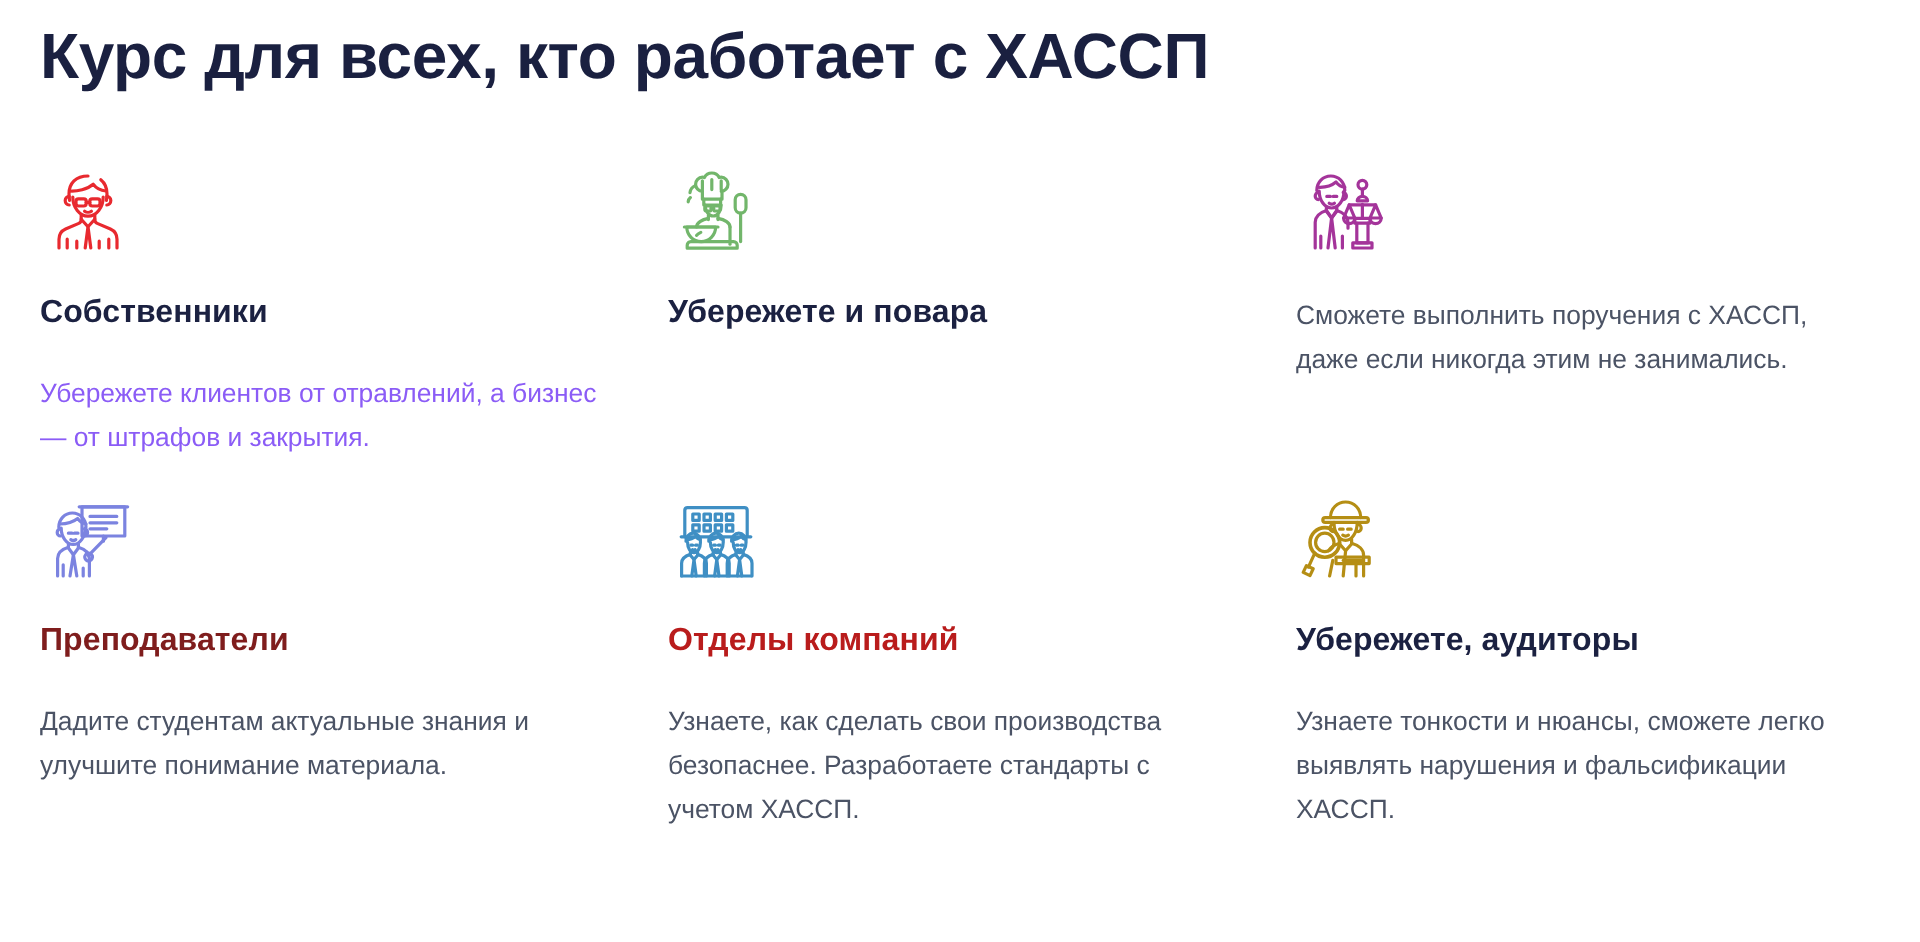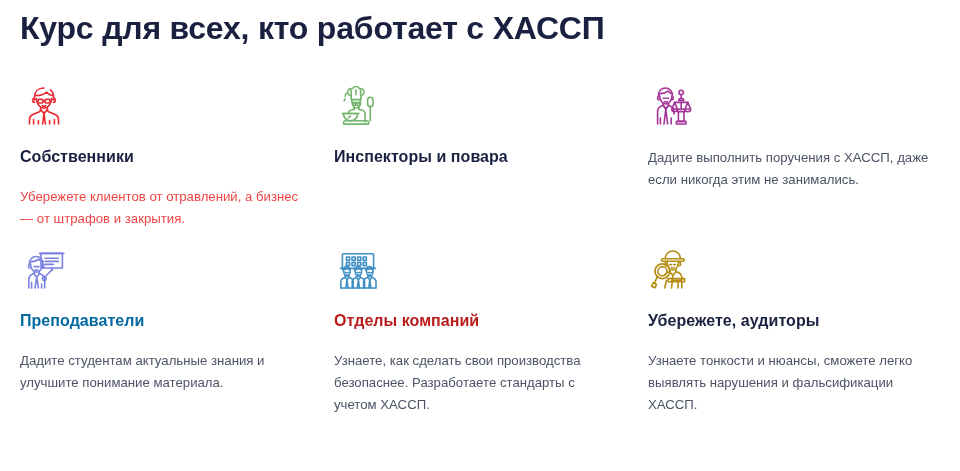--- a/index.html
+++ b/index.html
@@ -102,21 +102,21 @@
             <path d="M22.3 23.6c.9.7 2.5.7 3.4 0"></path>
             <path d="M20.6 25.4v2.4c0 .8-.5 1.6-1.2 1.9l-6.6 2.8c-2 .9-3.3 2.9-3.3 5.1V42"></path>
             <path d="M27.4 25.4v2.4c0 .8.5 1.6 1.2 1.9l6.6 2.8c2 .9 3.3 2.9 3.3 5.1V42"></path>
             <path d="M20.6 27.6 24 31.4l3.4-3.8"></path>
             <path d="M24 31.4 22.6 42M24 31.4 25.4 42"></path>
             <path d="M13.6 42v-4.4M18.4 42v-3.4M29.6 42v-3.4M34.4 42v-4.4"></path>
           </g>
         </svg>
       </span>
       <h2 class="card-title" style="color: rgb(27, 33, 65);">Собственники</h2>
-      <p class="card-text" style="color: #ef4444;">Убережете клиентов от отравлений, а бизнес — от штрафов и закрытия.</p>
+      <p class="card-text" style="color: #8b5cf6;">Убережете клиентов от отравлений, а бизнес — от штрафов и закрытия.</p>
     </div>
 
     <div class="card">
       <span class="card-icon">
         <svg viewBox="0 0 48 48">
           <g class="ic" stroke="#72b66b">
             <path d="M17.2 13.6c-1.9 0-3.4-1.6-3.4-3.5S15.3 6.6 17.2 6.6c.3 0 .7.1 1 .2.7-1.4 2.1-2.3 3.7-2.3s3 .9 3.7 2.3c.3-.1.7-.2 1-.2 1.9 0 3.4 1.6 3.4 3.5s-1.5 3.5-3.4 3.5"></path>
             <path d="M17.2 13.6v4h9.8v-4"></path>
             <path d="M17.2 8.4v4.4M21.9 7.8v5M26.6 8.4v4.4"></path>
             <path d="M17.9 17.6v2.9h8.4v-2.9"></path>
@@ -131,21 +131,21 @@
             <path d="M9.4 31.5h14.4c0 4-3.2 7.3-7.2 7.3s-7.2-3.3-7.2-7.3z"></path>
             <path d="M8.2 31.5h16.8"></path>
             <path d="M11.4 38.8h21.4c1 0 1.8.8 1.8 1.8v1.5H9.6v-1.5c0-1 .8-1.8 1.8-1.8z"></path>
             <rect x="33.6" y="15.2" width="5.4" height="9.4" rx="2.7"></rect>
             <path d="M36.3 24.6v14.2"></path>
             <path d="M13.6 10.8c-1.4.6-2.4 1.9-2.6 3.5"></path>
             <path d="M11.2 16.8c-.6.5-1 1.3-1.1 2.1"></path>
           </g>
         </svg>
       </span>
-      <h2 class="card-title" style="color: rgb(27, 33, 65);">Инспекторы и повара</h2>
+      <h2 class="card-title" style="color: rgb(27, 33, 65);">Убережете и повара</h2>
     </div>
 
     <div class="card">
       <span class="card-icon">
         <svg viewBox="0 0 48 48">
           <g class="ic" stroke="#a4349a">
             <path d="M10.4 13.2c0-4.2 3.1-7.2 7-7.2s7 3 7 7.2"></path>
             <path d="M10.8 11.6c3.1.2 7-.7 9.2-2.6 1.2 1.6 2.8 2.5 4.4 2.6"></path>
             <path d="M11.2 14.2c-.9 0-1.6.8-1.6 1.8s.7 1.8 1.6 1.8"></path>
             <path d="M23.6 14.2c.9 0 1.6.8 1.6 1.8s-.7 1.8-1.6 1.8"></path>
@@ -164,21 +164,21 @@
             <path d="M26.6 20.4h13.2"></path>
             <path d="M26.6 20.4 23.8 27h5.6zM39.8 20.4 37 27h5.6z"></path>
             <path d="M23.8 27c0 1.6 1.3 2.8 2.8 2.8s2.8-1.2 2.8-2.8"></path>
             <path d="M37 27c0 1.6 1.3 2.8 2.8 2.8s2.8-1.2 2.8-2.8"></path>
             <path d="M29.4 27.2h7.6v2.4h-7.6z"></path>
             <path d="M30.4 29.6v9.8h5.6v-9.8"></path>
             <path d="M28.4 39.4h9.6v2.6h-9.6z"></path>
           </g>
         </svg>
       </span>
-      <p class="card-text" style="color: rgb(75, 83, 101);">Дадите выполнить поручения с ХАССП, даже если никогда этим не занимались.</p>
+      <p class="card-text" style="color: rgb(75, 83, 101);">Сможете выполнить поручения с ХАССП, даже если никогда этим не занимались.</p>
     </div>
 
     <div class="card">
       <span class="card-icon">
         <svg viewBox="0 0 48 48">
           <g class="ic" stroke="#7b83e0">
             <path d="M19.6 7.4h24.2"></path>
             <rect x="21" y="7.4" width="21.4" height="14.6"></rect>
             <path d="M25 12.2h13.4M25 15.4h13.4M25 18.4h8.4"></path>
             <path d="M31.7 22v2.6"></path>
@@ -193,21 +193,21 @@
             <path d="M14.2 27.6c-3.3 1-5.4 3.1-5.4 5.7V42"></path>
             <path d="M19.2 27.6c1.8.5 3.3 1.4 4.3 2.5"></path>
             <path d="M16.7 31.4 15 42M16.7 31.4l1.7 10.6"></path>
             <path d="M11.6 42v-5.6M21.6 42v-4"></path>
             <path d="M23.3 30c.9 1 1.4 2.3 1.4 3.6V42"></path>
             <path d="M24.2 31.8 33 22.8"></path>
             <path d="M22.8 31.4a1.9 1.9 0 1 0 3.2 2 1.9 1.9 0 0 0-3.2-2z"></path>
           </g>
         </svg>
       </span>
-      <h2 class="card-title" style="color: #0369a1;">Преподаватели</h2>
+      <h2 class="card-title" style="color: #7f1d1d;">Преподаватели</h2>
       <p class="card-text" style="color: rgb(75, 83, 101);">Дадите студентам актуальные знания и улучшите понимание материала.</p>
     </div>
 
     <div class="card">
       <span class="card-icon">
         <svg viewBox="0 0 48 48">
           <g class="ic" stroke="#3f8fc4">
             <path d="M8.4 22.4V9.2c0-.8.6-1.4 1.4-1.4h28.4c.8 0 1.4.6 1.4 1.4v13.2"></path>
             <path d="M6.6 22.4h34.8"></path>
             <rect x="12.4" y="11" width="3.2" height="3.2"></rect>

